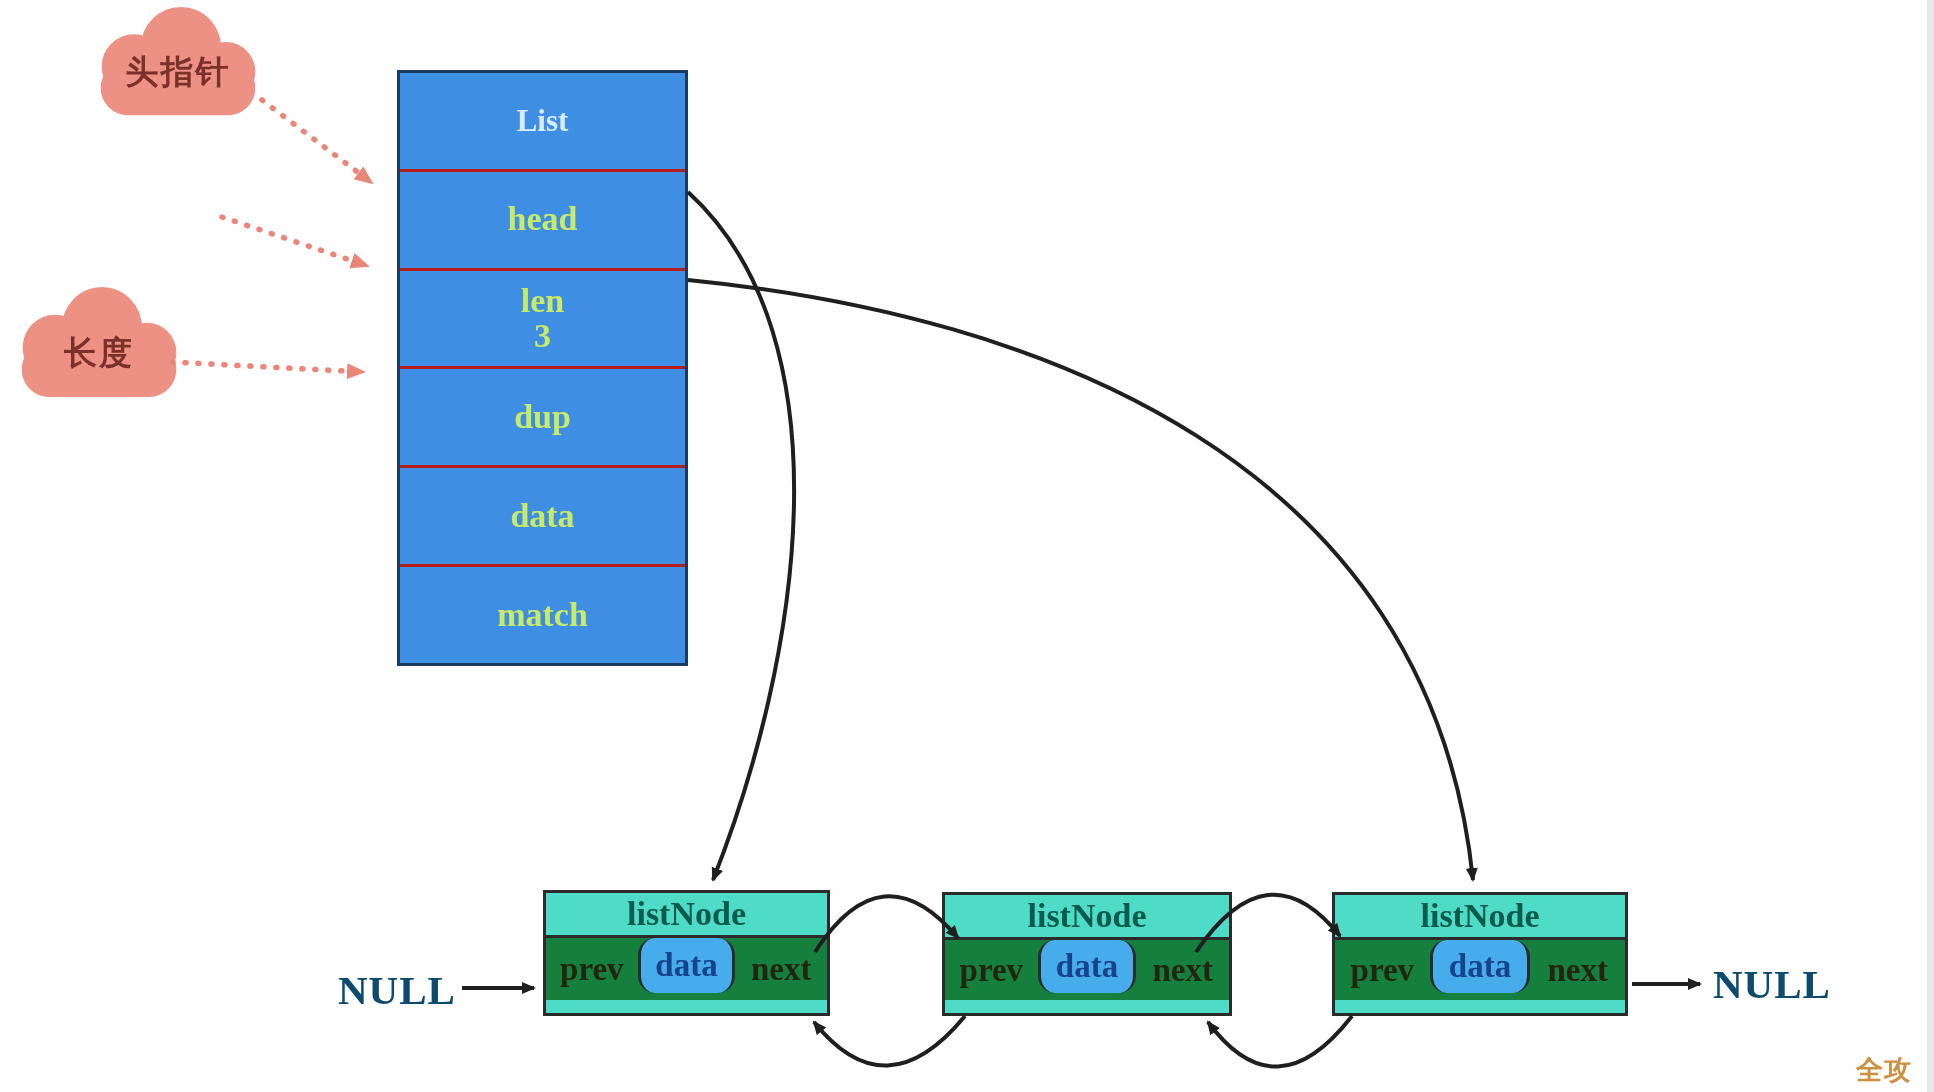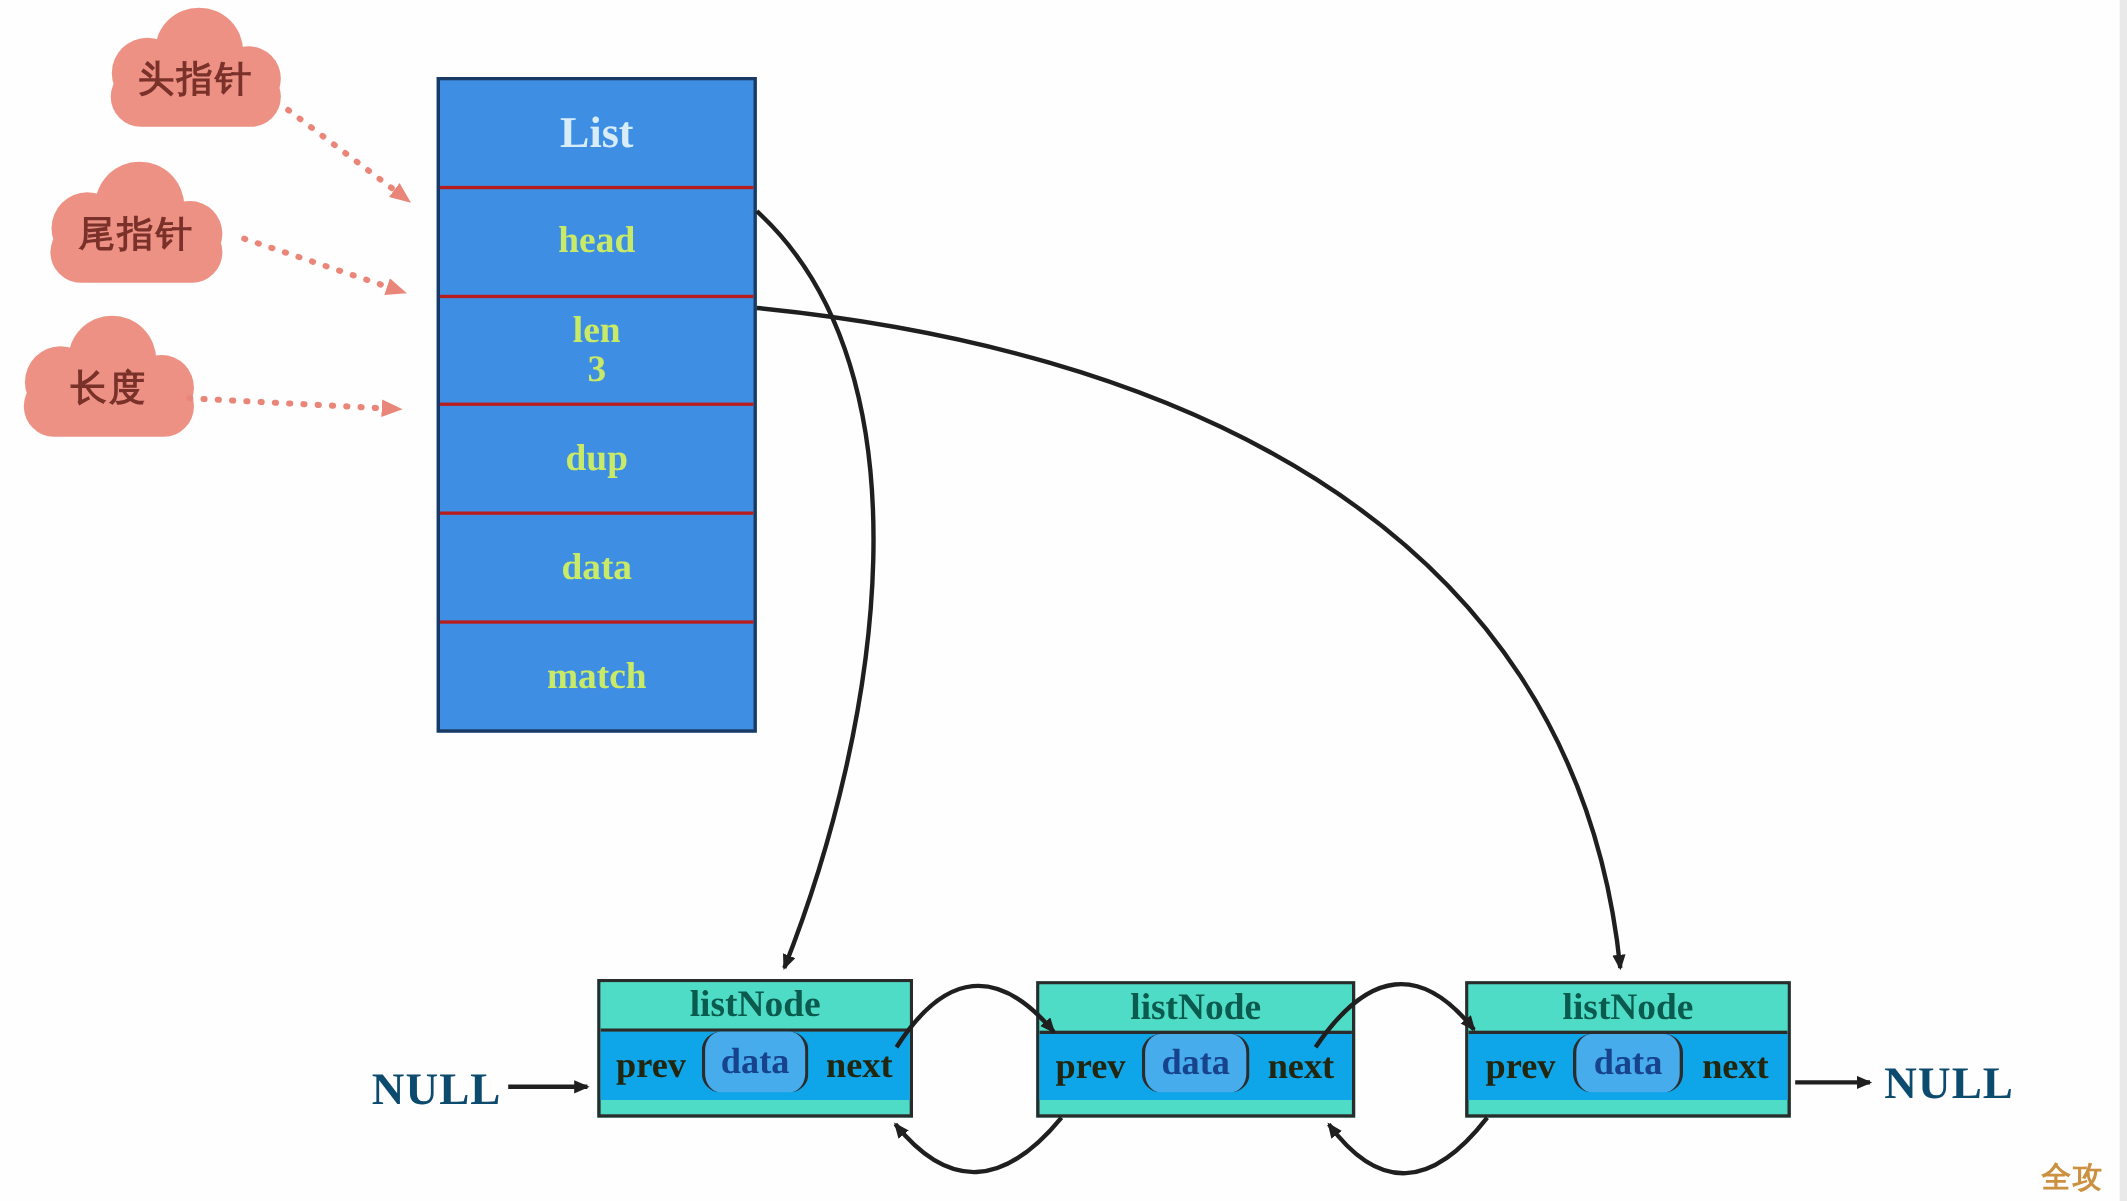--- a/index.html
+++ b/index.html
@@ -26,36 +26,36 @@
     position:absolute; left:397px; top:70px; width:291px; height:596px;
     background:#3E8EE3; border:3px solid #1B3A63; box-sizing:border-box;
     display:flex; flex-direction:column;
   }
   .list-row {
     flex:1; display:flex; flex-direction:column; justify-content:center;
     align-items:center; border-top:3px solid #b91c1c; line-height:1.02;
   }
   .list-row:first-child { border-top:none; }
   .list-row .fld { font-weight:bold; font-size:34px; color:#C8EA67; }
-  .list-row.title-row .fld { font-size:40px; color:#D8ECFA; }
+  .list-row.title-row .fld { font-size:31px; color:#D8ECFA; }
 
   
   .node {
     position:absolute; border:3px solid #2B2B2B; box-sizing:border-box;
     background:#4FDCC7;
   }
   #node-1 { left:543px;  top:890px; width:287px; height:126px; }
   #node-2 { left:942px;  top:892px; width:290px; height:124px; }
   #node-3 { left:1332px; top:892px; width:296px; height:124px; }
   .node-header {
     height:45px; display:flex; align-items:center; justify-content:center;
     background:#4FDCC7; border-bottom:3px solid #2B2B2B; box-sizing:border-box;
     font-weight:bold; font-size:34px; color:#0A5B4D;
   }
-  .node-cells { display:flex; background:#0ea5e9; height:calc(100% - 58px); }
+  .node-cells { display:flex; background:#15803d; height:calc(100% - 58px); }
   .cell {
     flex:1; display:flex; align-items:center; justify-content:center;
     font-weight:bold; font-size:33px; box-sizing:border-box;
   }
   .cell-prev, .cell-next { color:#23260F; }
   .cell-data {
     background:#47ACEC; color:#17428C; margin-bottom:7px;
     border-left:3px solid #2B2B2B; border-right:3px solid #2B2B2B;border-radius:17px;
   }
 
@@ -92,31 +92,20 @@
       <g fill="#EC9184">
         <circle cx="50" cy="62" r="33"></circle>
           <circle cx="98" cy="42" r="41"></circle>
         <circle cx="144" cy="67" r="30"></circle>
           <rect x="16" y="56" width="158" height="56" rx="28"></rect>
       </g>
     </svg>
     <span class="cloud-label">头指针</span>
   </div>
 
-  <div class="cloud" id="cloud-tail">
-    <svg viewBox="0 0 190 125" preserveAspectRatio="none">
-      <g fill="#EC9184">
-        <circle cx="50" cy="62" r="33"></circle>
-          <circle cx="98" cy="42" r="41"></circle>
-        <circle cx="144" cy="67" r="30"></circle>
-          <rect x="16" y="56" width="158" height="56" rx="28"></rect>
-      </g>
-    </svg>
-    <span class="cloud-label">尾指针</span>
-  </div>
 
   <div class="cloud" id="cloud-len">
     <svg viewBox="0 0 190 125" preserveAspectRatio="none">
       <g fill="#EC9184">
         <circle cx="50" cy="62" r="33"></circle>
           <circle cx="98" cy="42" r="41"></circle>
         <circle cx="144" cy="67" r="30"></circle>
           <rect x="16" y="56" width="158" height="56" rx="28"></rect>
       </g>
     </svg>

